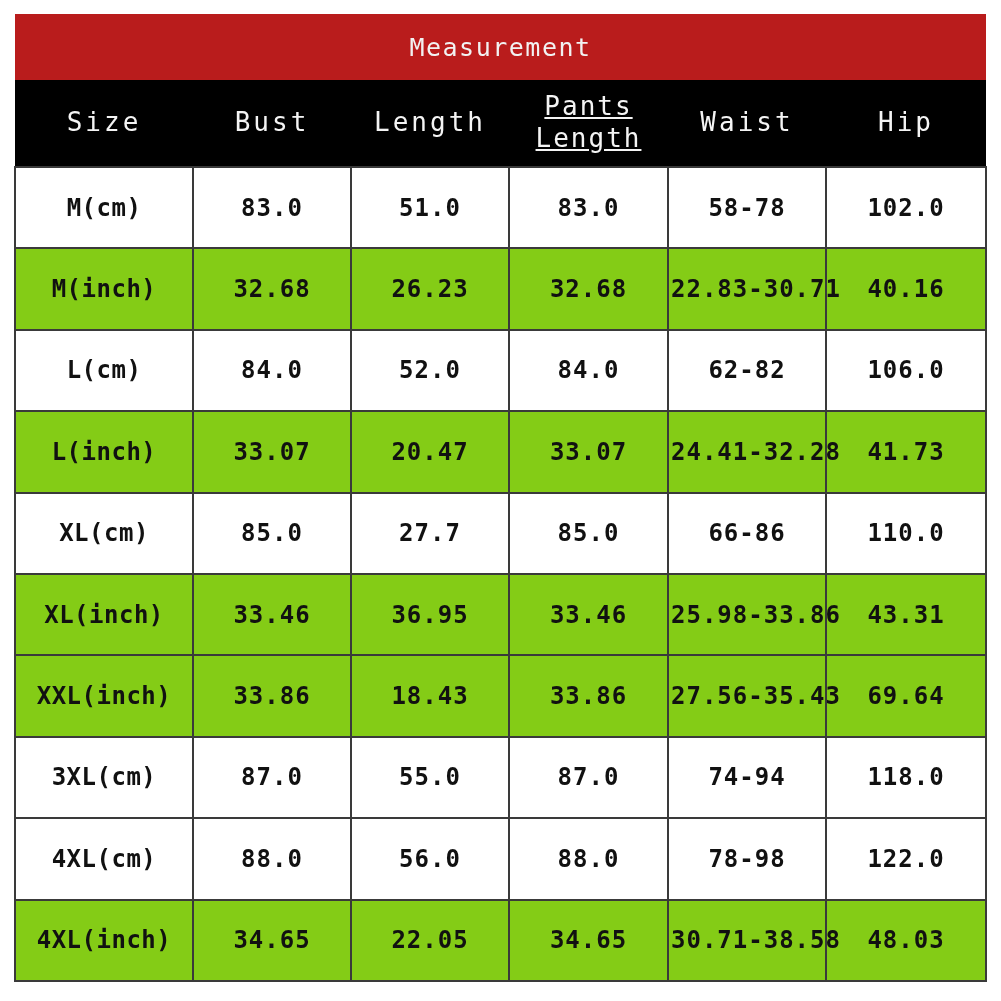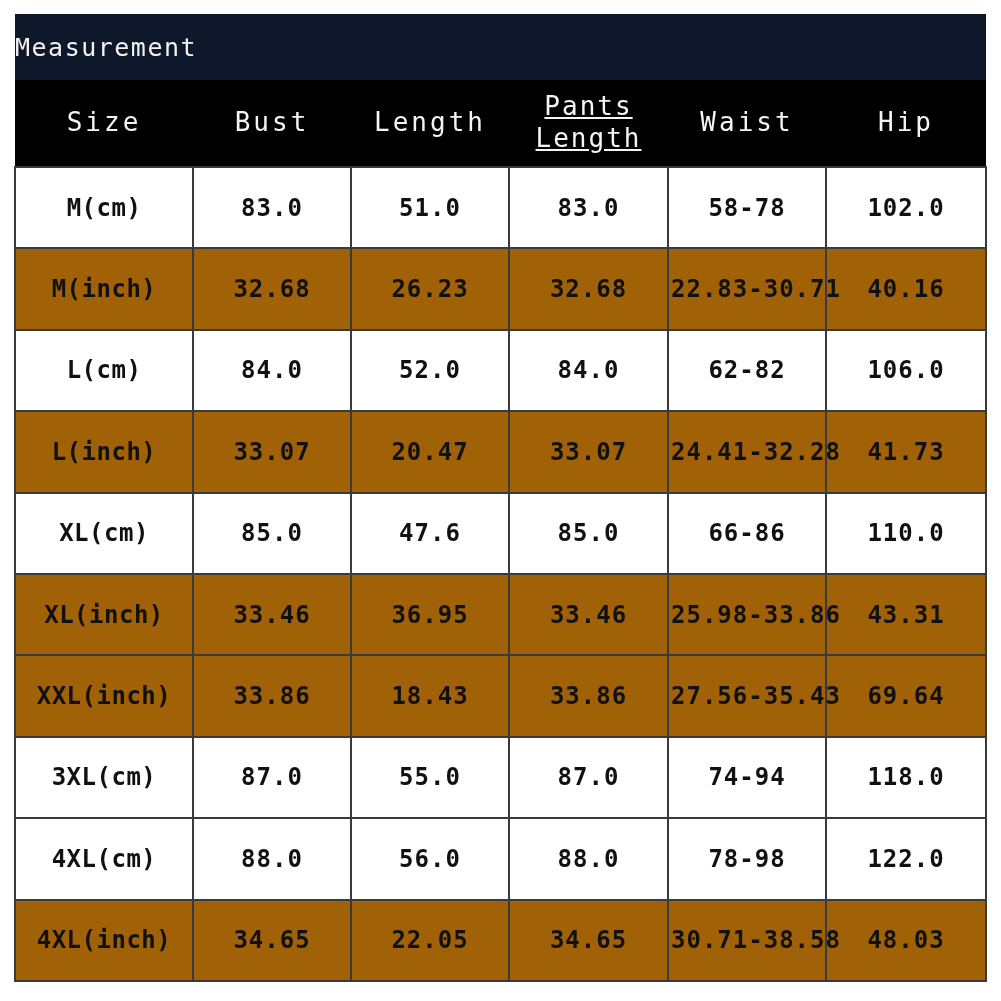--- a/index.html
+++ b/index.html
@@ -26,24 +26,25 @@
   table.size-table {
     width: 971px;
     height: 968px;
     border-collapse: collapse;
     table-layout: fixed;
     background: #ffffff;
   }
 
   
   thead tr.title-row td {
-    background: #0f172a;
+    background: #b91c1c;
     color: #f2f2f2;
     border: none;
     height: 66px;
+    text-align: center;
     vertical-align: middle;
     font-size: 25px;
     letter-spacing: 1.5px;
     font-weight: 400;
     padding: 0;
   }
 
   thead tr.colhead-row th {
     background: #000000;
     color: #f4f4f4;
@@ -69,21 +70,21 @@
     vertical-align: middle;
     height: 69px;
     font-size: 24px;
     color: #111111;
     font-weight: 600;
     letter-spacing: 1px;
     padding: 0 2px;
     white-space: nowrap;
   }
   tbody tr.row-light td { background: #ffffff; }
-  tbody tr.row-dark  td { background: #a16207; }
+  tbody tr.row-dark  td { background: #84cc16; }
 
   tbody td.size-cell {
     letter-spacing: 0.5px;
   }
 
   
   col.c-size   { width: 178px; }
   col.c-bust   { width: 158px; }
   col.c-length { width: 158px; }
   col.c-pants  { width: 159px; }
@@ -147,21 +148,21 @@
           <td class="size-cell">L(inch)</td>
           <td>33.07</td>
           <td>20.47</td>
           <td>33.07</td>
           <td>24.41-32.28</td>
           <td>41.73</td>
         </tr>
         <tr class="row-light">
           <td class="size-cell">XL(cm)</td>
           <td>85.0</td>
-          <td>47.6</td>
+          <td>27.7</td>
           <td>85.0</td>
           <td>66-86</td>
           <td>110.0</td>
         </tr>
         <tr class="row-dark">
           <td class="size-cell">XL(inch)</td>
           <td>33.46</td>
           <td>36.95</td>
           <td>33.46</td>
           <td>25.98-33.86</td>

